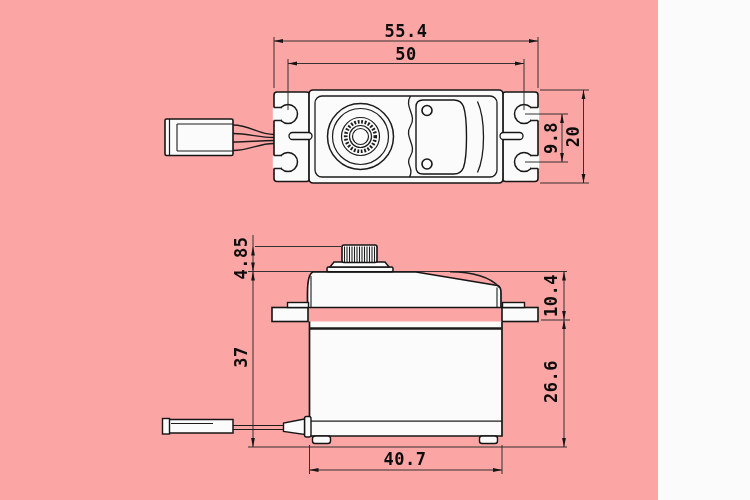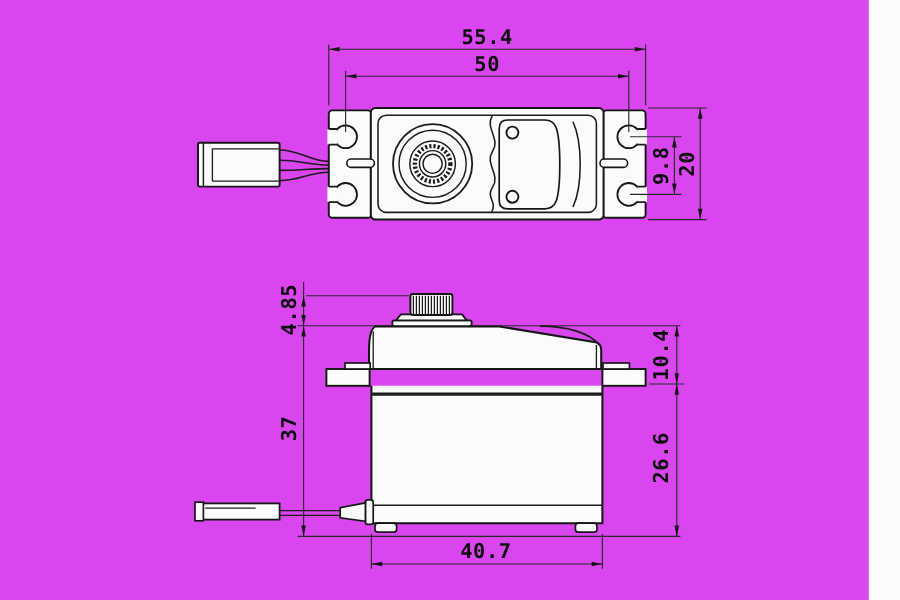--- a/index.html
+++ b/index.html
@@ -1,16 +1,16 @@
 <!DOCTYPE html>
 <html><head>
 <meta charset="utf-8">
 <style>
   html,body{margin:0;padding:0;background:#fbfbfb;}
-  .stage{width:724px;height:500px;position:relative;background:#d946ef;overflow:hidden;}
+  .stage{width:658px;height:500px;position:relative;background:#fca5a5;overflow:hidden;}
   svg{display:block;}
   text.dim{
     font-family:"DejaVu Sans Mono","Liberation Mono",monospace;
     font-weight:bold;
     font-size:17px;
     letter-spacing:0.5px;
     fill:#0d0d0d;
   }
   .part{stroke:#161616;fill:#fbfbfb;}
   .detail{stroke:#1c1c1c;fill:none;}

